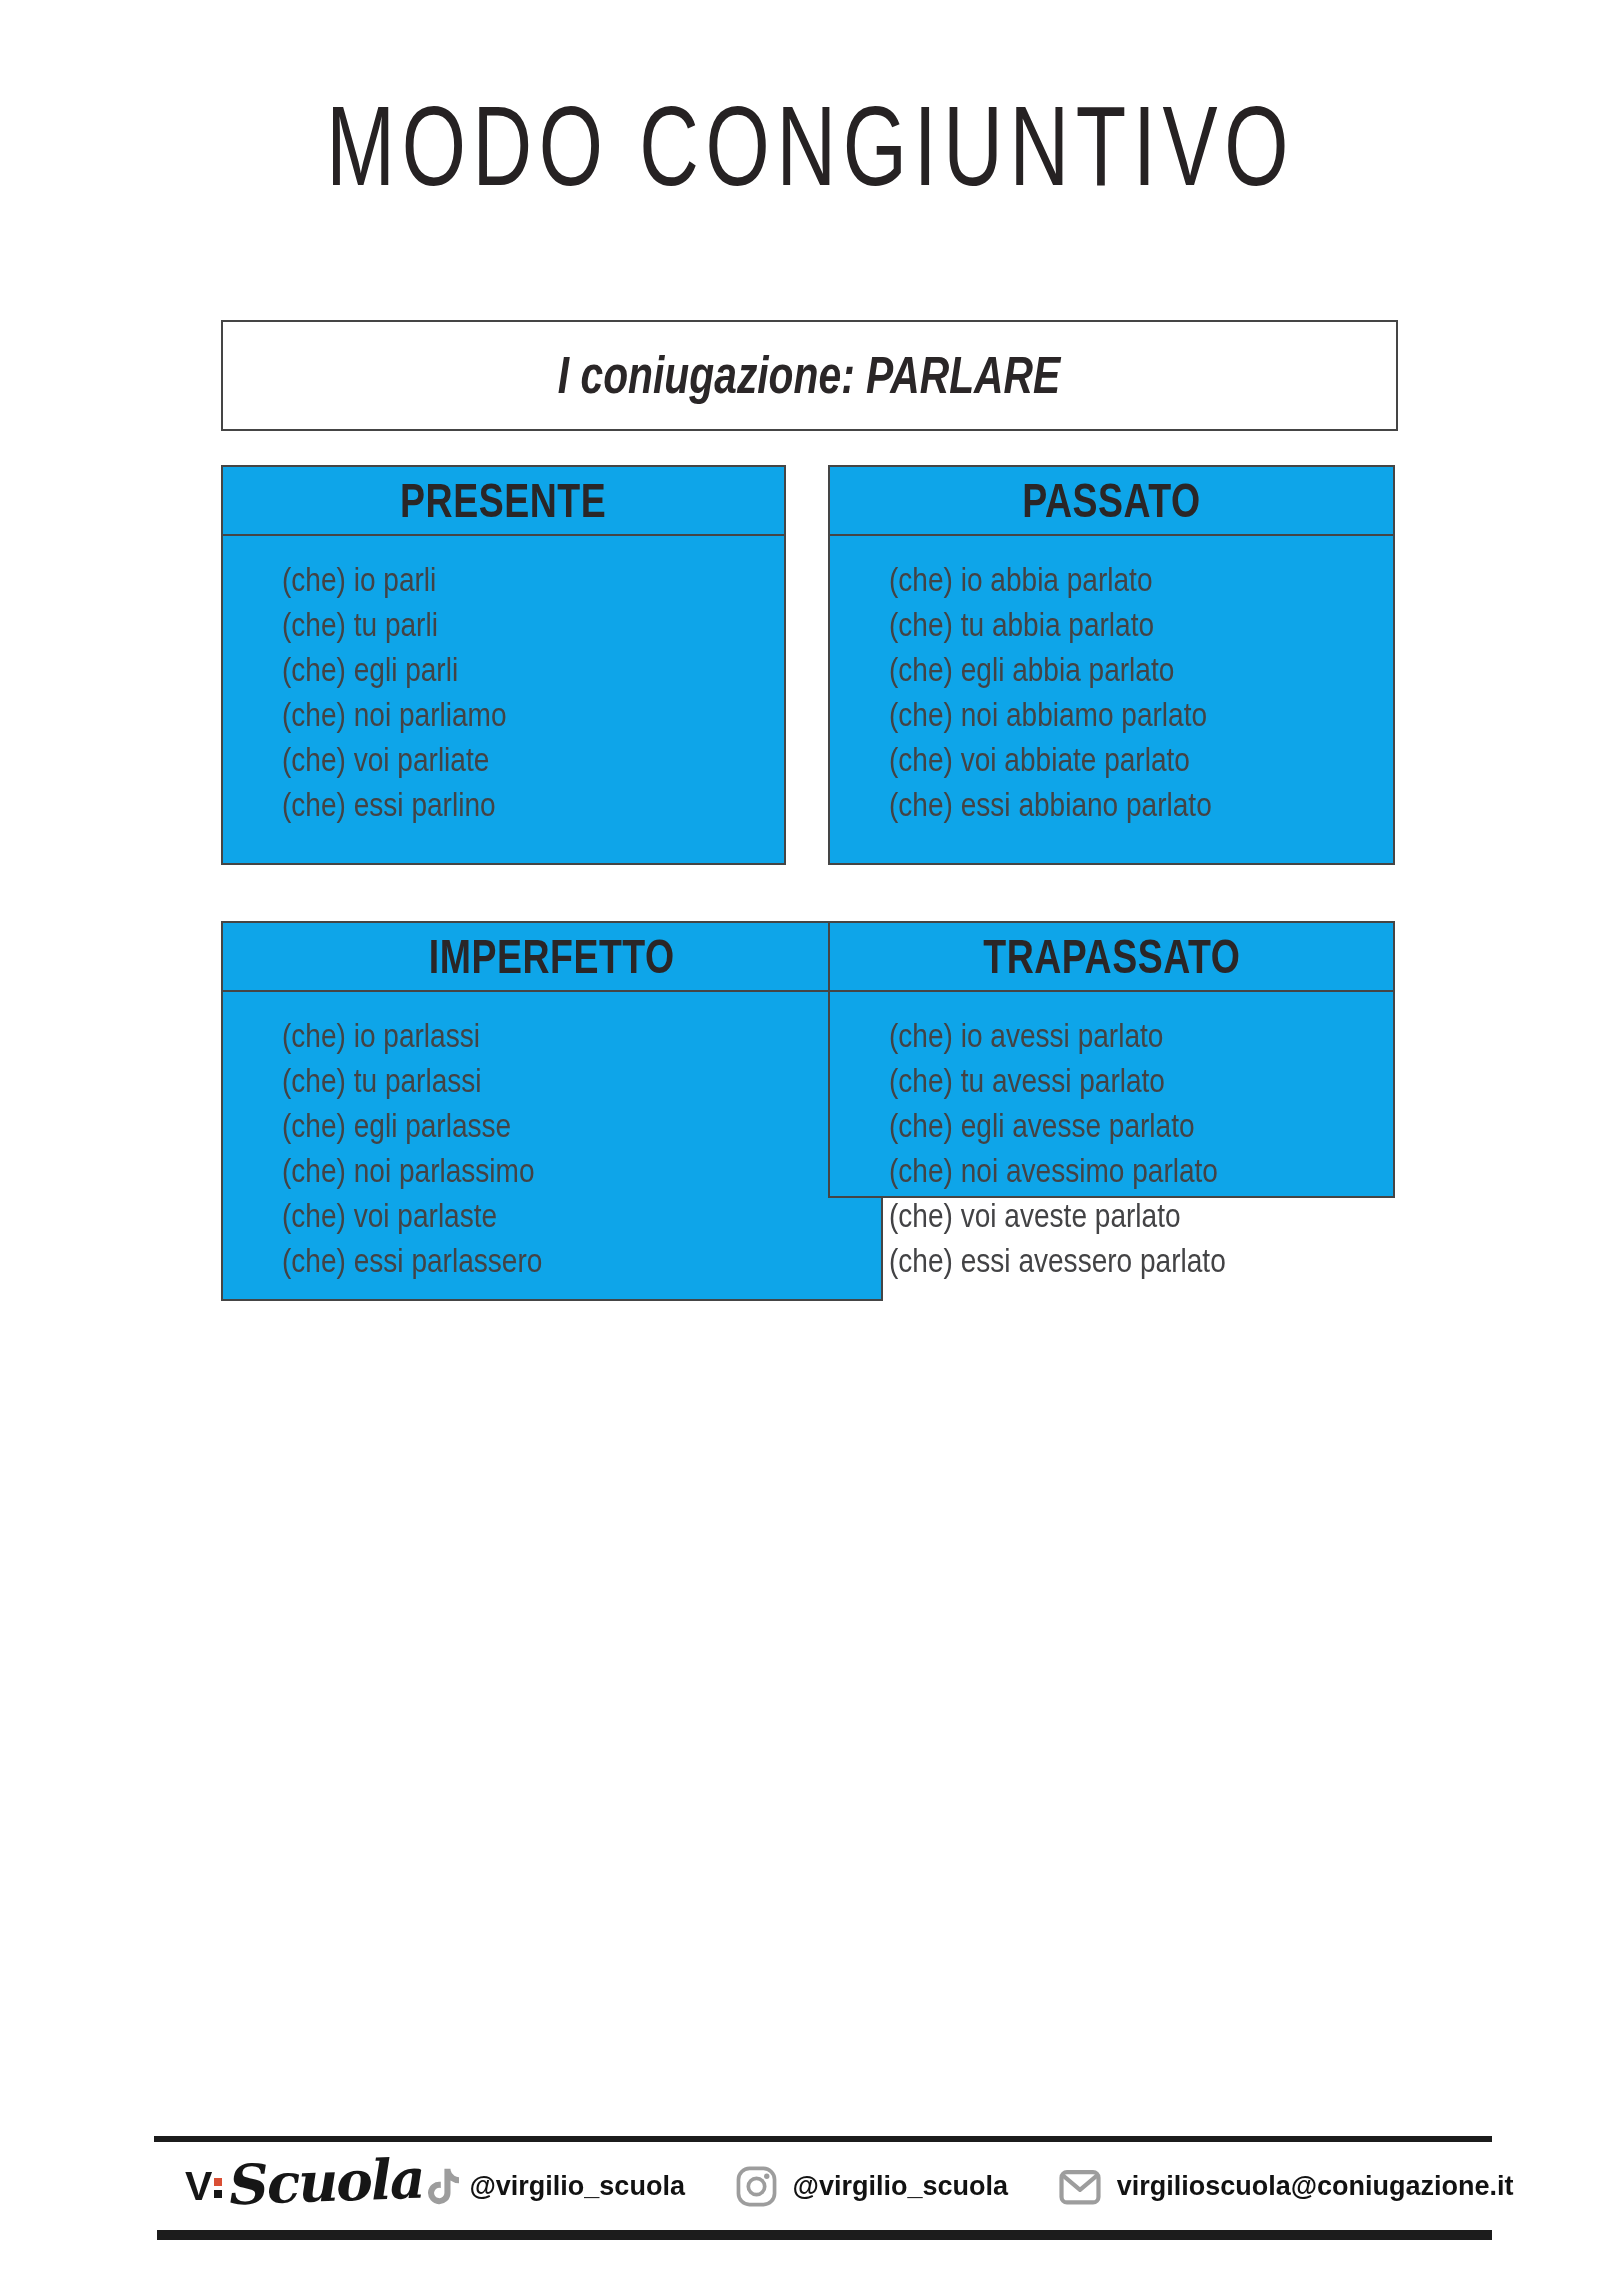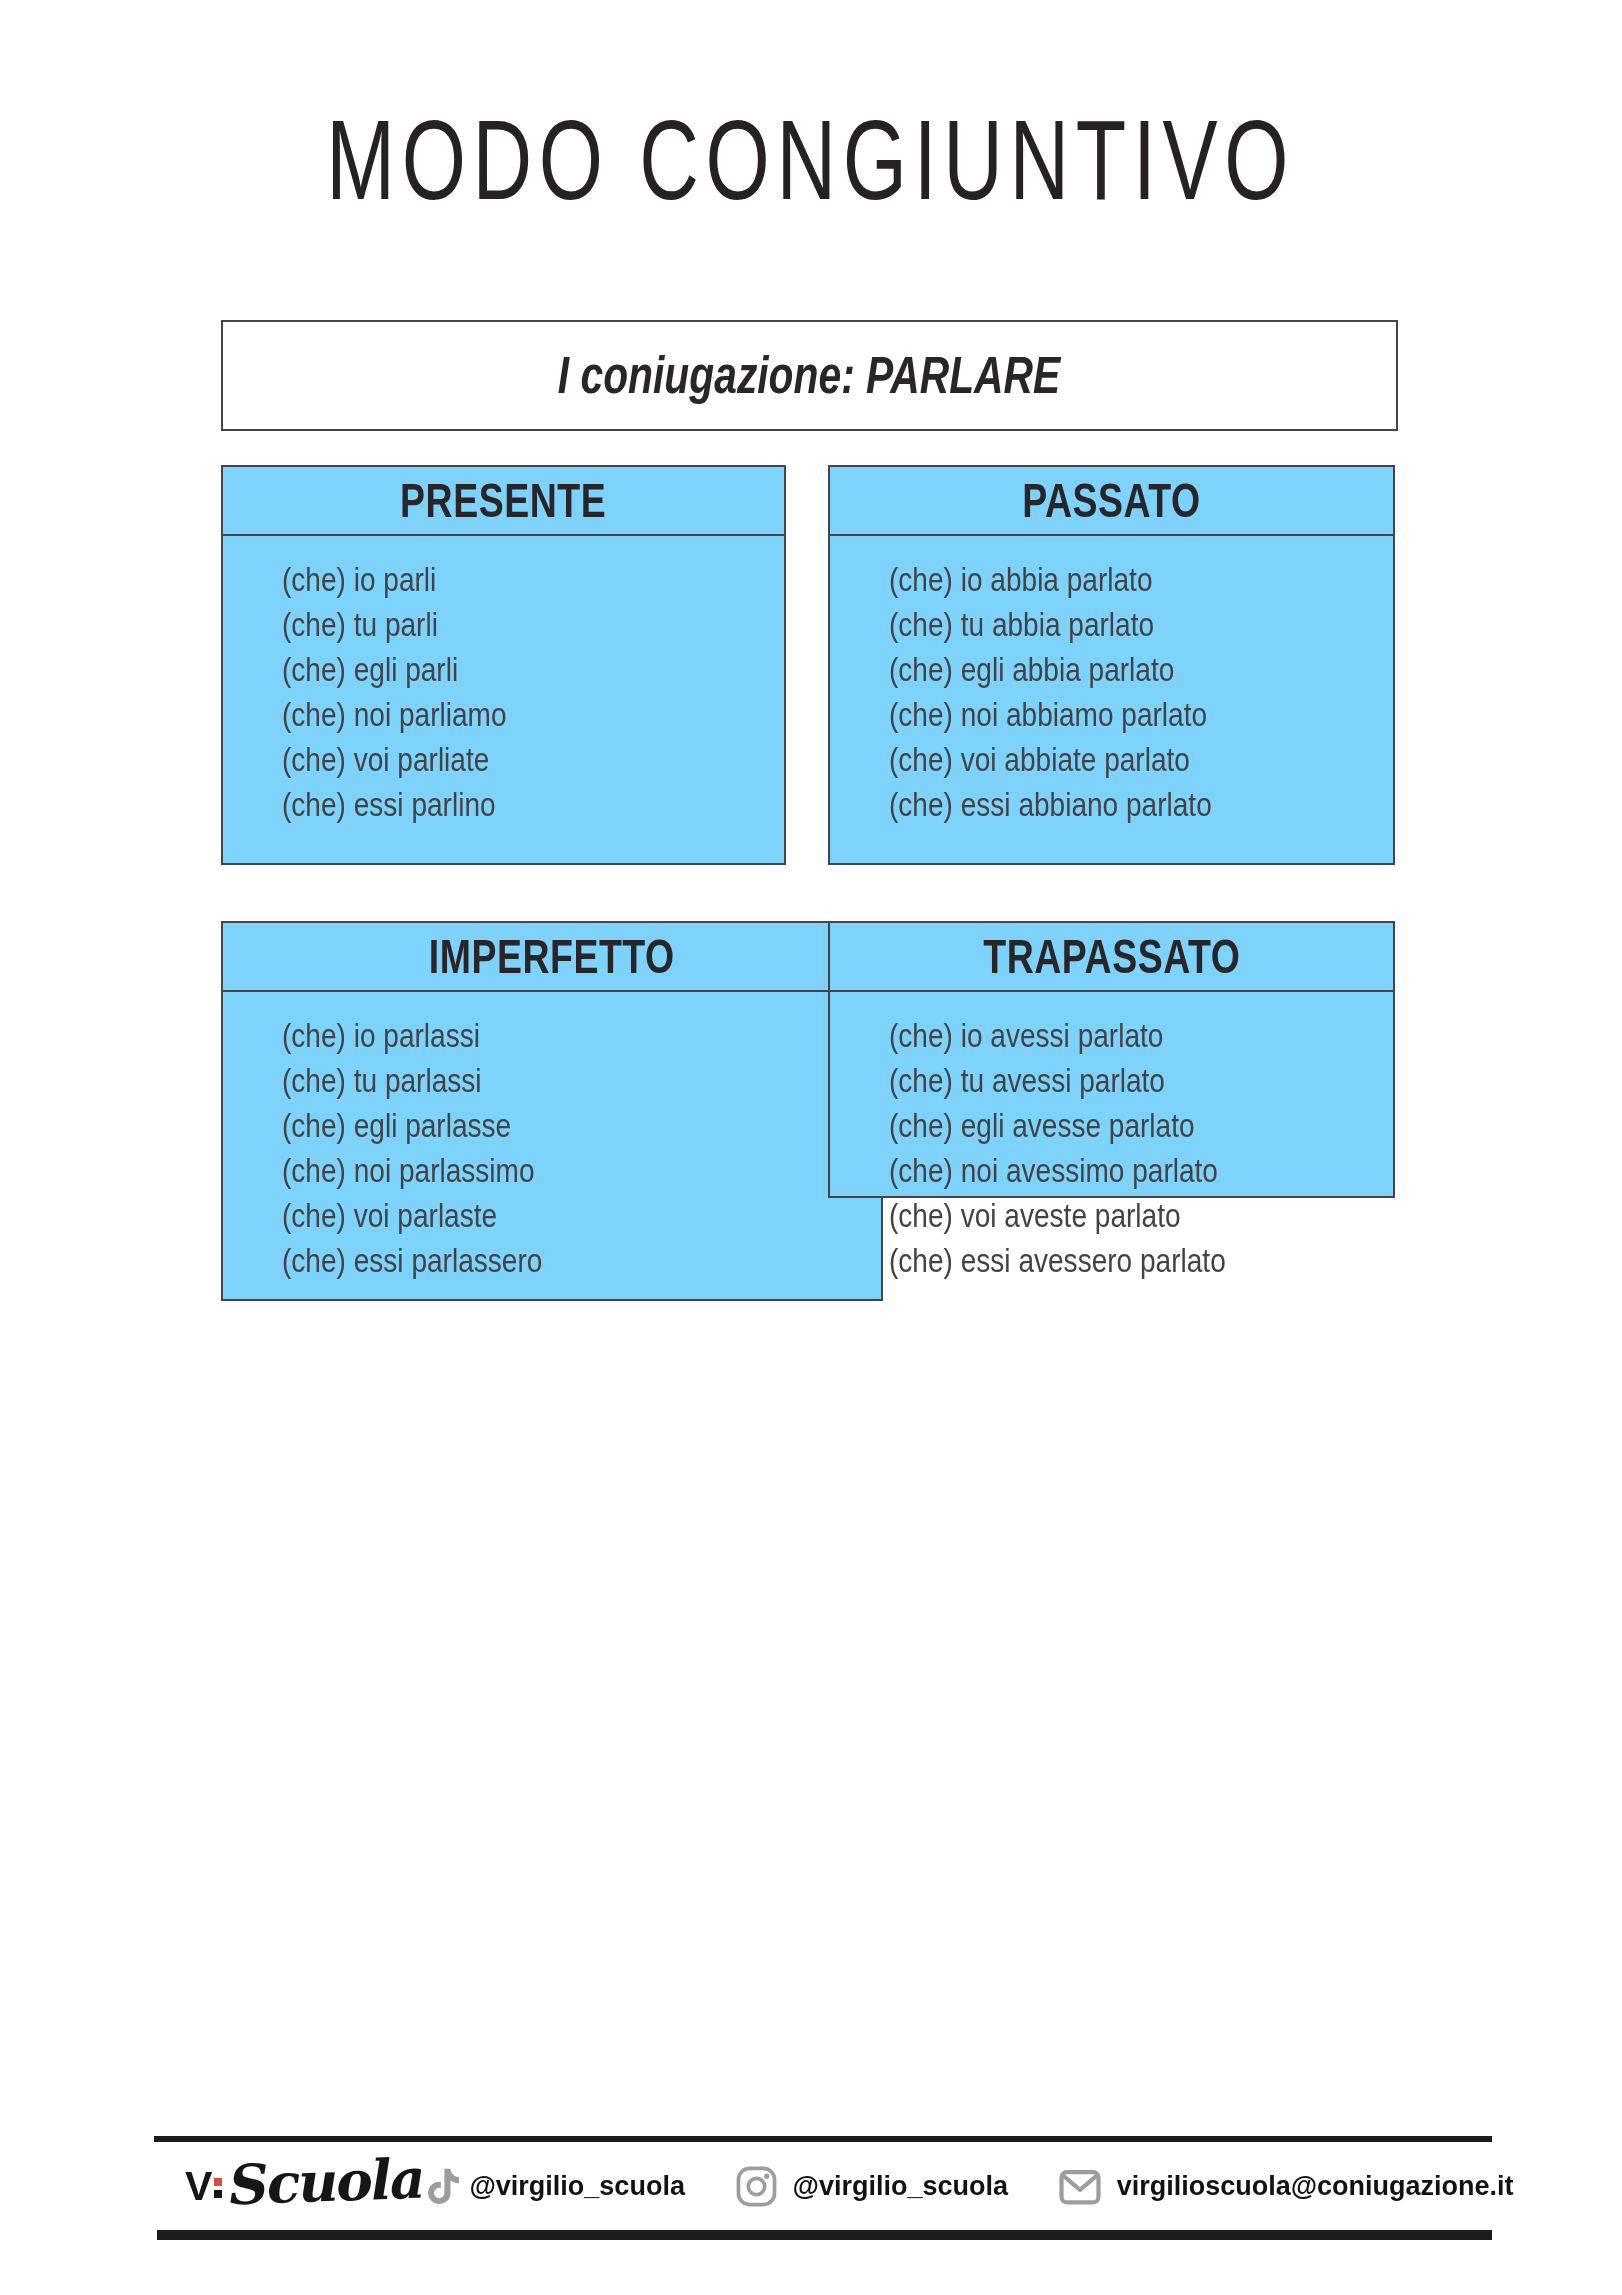--- a/index.html
+++ b/index.html
@@ -6,21 +6,21 @@
   body {
     width: 1622px; height: 2295px;
     background: #ffffff;
     font-family: "Liberation Sans", sans-serif;
     position: relative;
     overflow: hidden;
   }
 
   
   .title-row {
-    position: absolute; top: 104px; left: 0; width: 100%;
+    position: absolute; top: 90px; left: 0; width: 100%;
     display: flex; justify-content: center;
   }
   .page-title {
     font-size: 113px; line-height: 1; font-weight: 400;
     color: #262223; white-space: nowrap;
     letter-spacing: 9.2px;
     transform: scaleX(0.73);
   }
 
   
@@ -33,21 +33,21 @@
   .subtitle-text {
     font-size: 51px; font-weight: bold; font-style: italic;
     color: #2a2627; white-space: nowrap;
     transform: scaleX(0.8);
   }
 
   
   .tense-box {
     position: absolute;
     border: 2.6px solid #454545; box-sizing: border-box;
-    background: #7dd3fc;
+    background: #0ea5e9;
   }
   .pos-presente   { left: 221px;  top: 465px;  width: 565px; height: 400px; }
   .pos-passato    { left: 828px; top: 465px;  width: 567px; height: 400px; }
   .pos-imperfetto { left: 221px;  top: 921px; width: 662px; height: 380px; }
   .pos-trapassato { left: 828px; top: 921px; width: 567px; height: 277px; }
 
   .tense-header {
     height: 67px; border-bottom: 2.6px solid #454545;
     display: flex; align-items: center; justify-content: center;
   }

